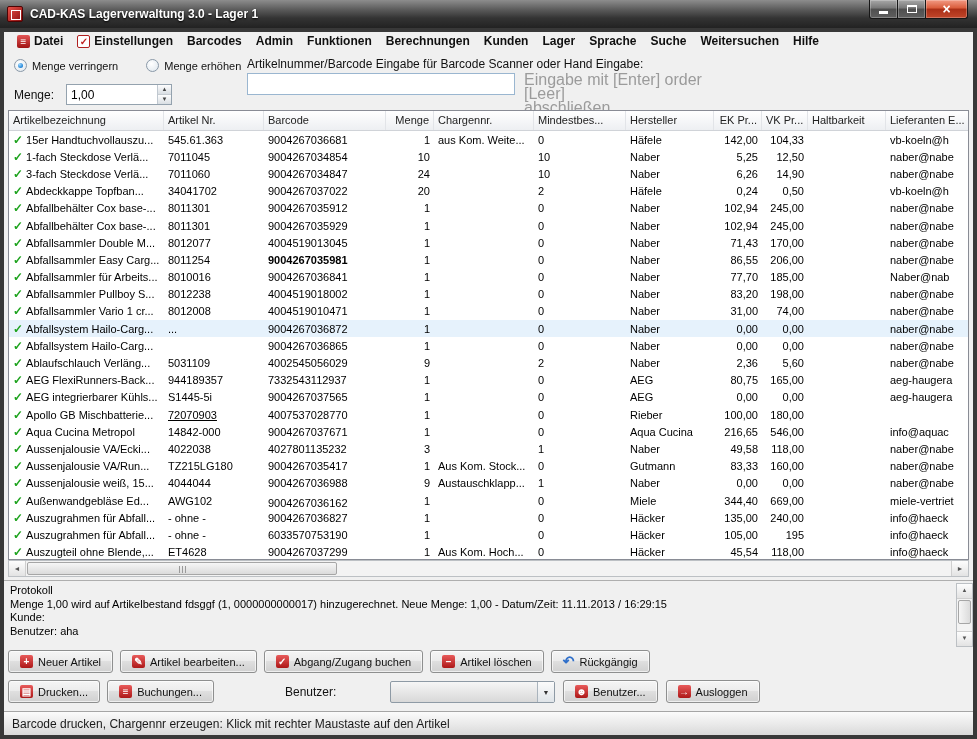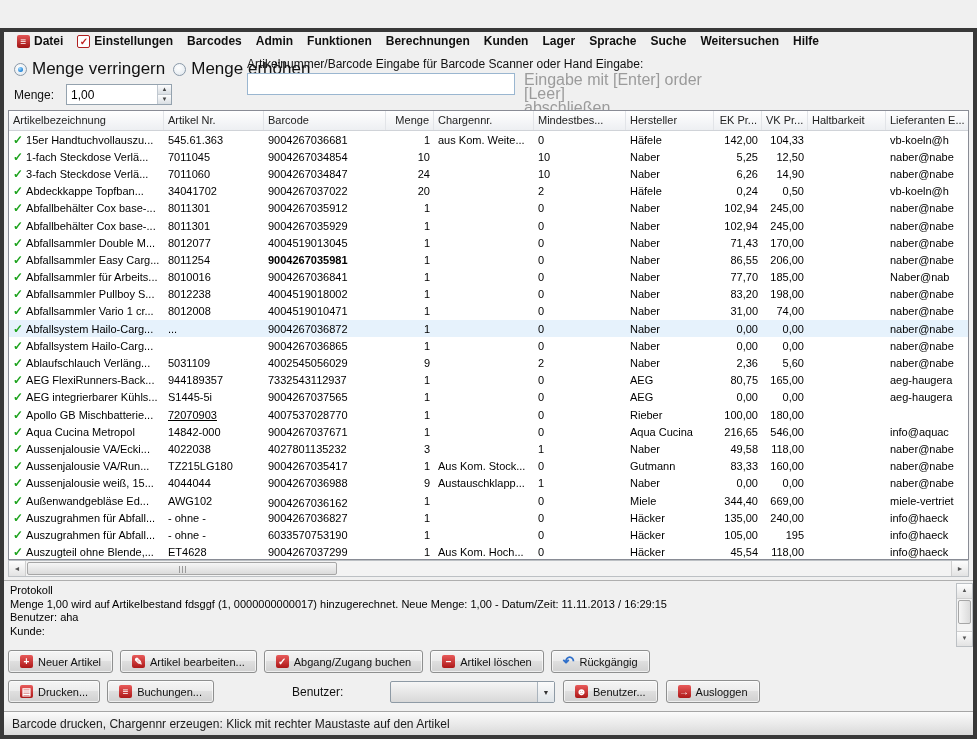--- a/index.html
+++ b/index.html
@@ -29,21 +29,21 @@
   .frame{position:absolute;left:0;top:28px;right:0;bottom:0;border:4px solid #383838;pointer-events:none;z-index:50;}
 
   
   .menubar{position:absolute;left:4px;top:28px;right:4px;height:26px;display:flex;align-items:center;padding-left:6px;background:#f0f0f0;}
   .menu-item{display:flex;align-items:center;gap:4px;padding:3px 7px;font-size:12px;font-weight:bold;color:#101010;white-space:nowrap;cursor:default;}
   .mi{width:13px;height:13px;font-size:10px;line-height:13px;text-align:center;border-radius:2px;flex:none;}
   .mi.datei-icon{background:linear-gradient(#e35555,#a01414);color:#fff;}
   .mi.einstellungen-icon{background:#fff;border:1px solid #b02020;color:#c02020;font-weight:bold;line-height:11px;}
 
   
-  .radio-row{position:absolute;left:14px;top:59px;display:flex;gap:8px;font-size:17px;color:#111;align-items:flex-end;}
+  .radio-row{position:absolute;left:14px;top:59px;display:flex;gap:28px;font-size:11px;color:#111;align-items:flex-end;}
   .radio-opt{display:flex;align-items:center;gap:5px;}
   .radio{width:13px;height:13px;border-radius:50%;border:1px solid #8a99a8;background:radial-gradient(circle at 40% 35%,#fff,#dde5ec);position:relative;flex:none;}
   .radio.on::after{content:'';position:absolute;left:3px;top:3px;width:5px;height:5px;border-radius:50%;
     background:radial-gradient(circle at 35% 30%,#9fd9ff,#1a7fd4 75%);}
   .menge-row{position:absolute;left:14px;top:84px;display:flex;align-items:center;font-size:12px;color:#111;}
   .spinedit{margin-left:12px;width:106px;height:21px;border:1px solid #94a2ae;background:#fff;display:flex;}
   .spinedit input{flex:1;border:none;outline:none;font-size:12px;padding:0 4px;min-width:0;background:transparent;color:#000;}
   .spin-btns{width:14px;display:flex;flex-direction:column;border-left:1px solid #c0c8d0;}
   .spin-btn{flex:1;font-size:6px;line-height:9px;text-align:center;background:linear-gradient(#fdfdfd,#d9dee3);border-bottom:1px solid #c6ccd2;color:#444;cursor:default;}
   .spin-btn:last-child{border-bottom:none;}
@@ -87,37 +87,52 @@
   
   .toolbar1{position:absolute;left:8px;top:650px;display:flex;gap:7px;}
   .tb2-left{position:absolute;left:8px;top:680px;display:flex;gap:7px;}
   .tb2-right{position:absolute;left:563px;top:680px;display:flex;gap:8px;}
   .w7btn{height:23px;display:inline-flex;align-items:center;justify-content:center;gap:5px;padding:0 11px;
     font-size:11px;color:#111;background:linear-gradient(#f5f5f5,#ececec 45%,#dfdfdf 50%,#d0d0d0);
     border:1px solid #8e8f8f;border-radius:3px;box-shadow:inset 0 0 0 1px rgba(255,255,255,.65);cursor:default;white-space:nowrap;}
   .bicon{width:13px;height:13px;border-radius:2px;background:linear-gradient(#e85a5a,#ad1818);color:#fff;
     font-size:10px;line-height:13px;text-align:center;flex:none;font-weight:bold;}
   .bicon.plain{background:none;color:#2f6fca;font-size:14px;width:auto;line-height:13px;}
-  .benutzer-label{position:absolute;left:292px;top:685px;font-size:12px;color:#111;}
+  .benutzer-label{position:absolute;left:285px;top:685px;font-size:12px;color:#111;}
   .combobox{position:absolute;left:390px;top:681px;width:165px;height:22px;display:flex;
     border:1px solid #8e9aa5;border-radius:2px;background:linear-gradient(#f6f6f6,#e4e4e4 60%,#d8d8d8);}
   .combo-value{flex:1;font-size:11px;padding:3px 4px;overflow:hidden;}
   .combo-btn{width:17px;border-left:1px solid #aab4bd;display:flex;align-items:center;justify-content:center;
     font-size:7px;color:#333;background:linear-gradient(#fbfbfb,#dfe4e8);}
 
   
   .statusbar{position:absolute;left:4px;right:4px;bottom:4px;height:24px;
     background:linear-gradient(#fbfbfb,#e9e9e9 55%,#d9d9d9);border-top:1px solid #a5a5a5;
     display:flex;align-items:center;padding-left:8px;font-size:12px;color:#1a1a1a;white-space:nowrap;}
 </style>
 </head>
 <body>
 
 <div class="window">
 
+  <div class="titlebar">
+    <div class="app-icon"></div>
+    <div class="title">CAD-KAS Lagerverwaltung 3.0 - Lager 1</div>
+    <div class="winbtns">
+      <div class="wbtn min">
+          <span class="g-min"></span>
+        </div>
+      <div class="wbtn">
+          <span class="g-max"></span>
+        </div>
+      <div class="wbtn close">
+          <span>×</span>
+        </div>
+    </div>
+  </div>
 
   <div class="frame"></div>
 
   <div class="menubar">
       <div class="menu-item">
         <span class="mi datei-icon">≡</span>
         <span>Datei</span>
       </div>
       <div class="menu-item">
         <span class="mi einstellungen-icon">✓</span>
@@ -1105,22 +1120,22 @@
   <div class="hscroll">
     <div class="sarrow left">◄</div>
     <div class="hthumb"></div>
     <div class="sarrow right">►</div>
   </div>
 
   <div class="protokoll">
     <div class="protokoll-title">Protokoll</div>
     <div>
         <div>Menge 1,00 wird auf Artikelbestand fdsggf (1, 0000000000017) hinzugerechnet. Neue Menge: 1,00 - Datum/Zeit: 11.11.2013 / 16:29:15</div>
+        <div>Kunde:</div>
         <div>Benutzer: aha</div>
-        <div>Kunde:</div>
       </div>
     <div class="vscroll">
       <div class="varrow up">▲</div>
       <div class="vthumb"></div>
       <div class="varrow down">▼</div>
     </div>
   </div>
 
   <div class="toolbar1">
       <button class="w7btn">

